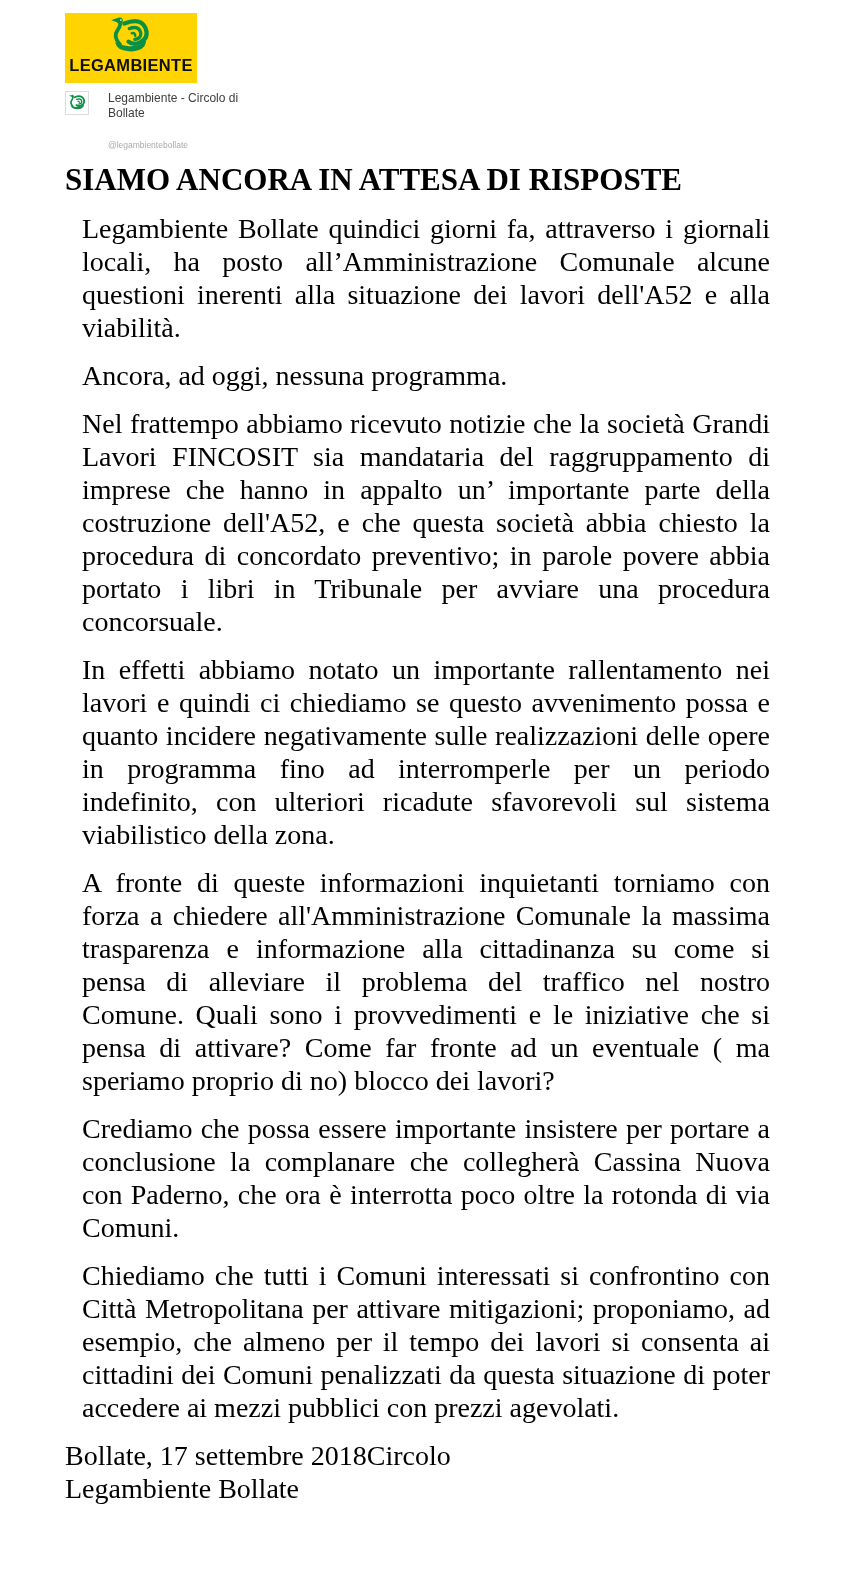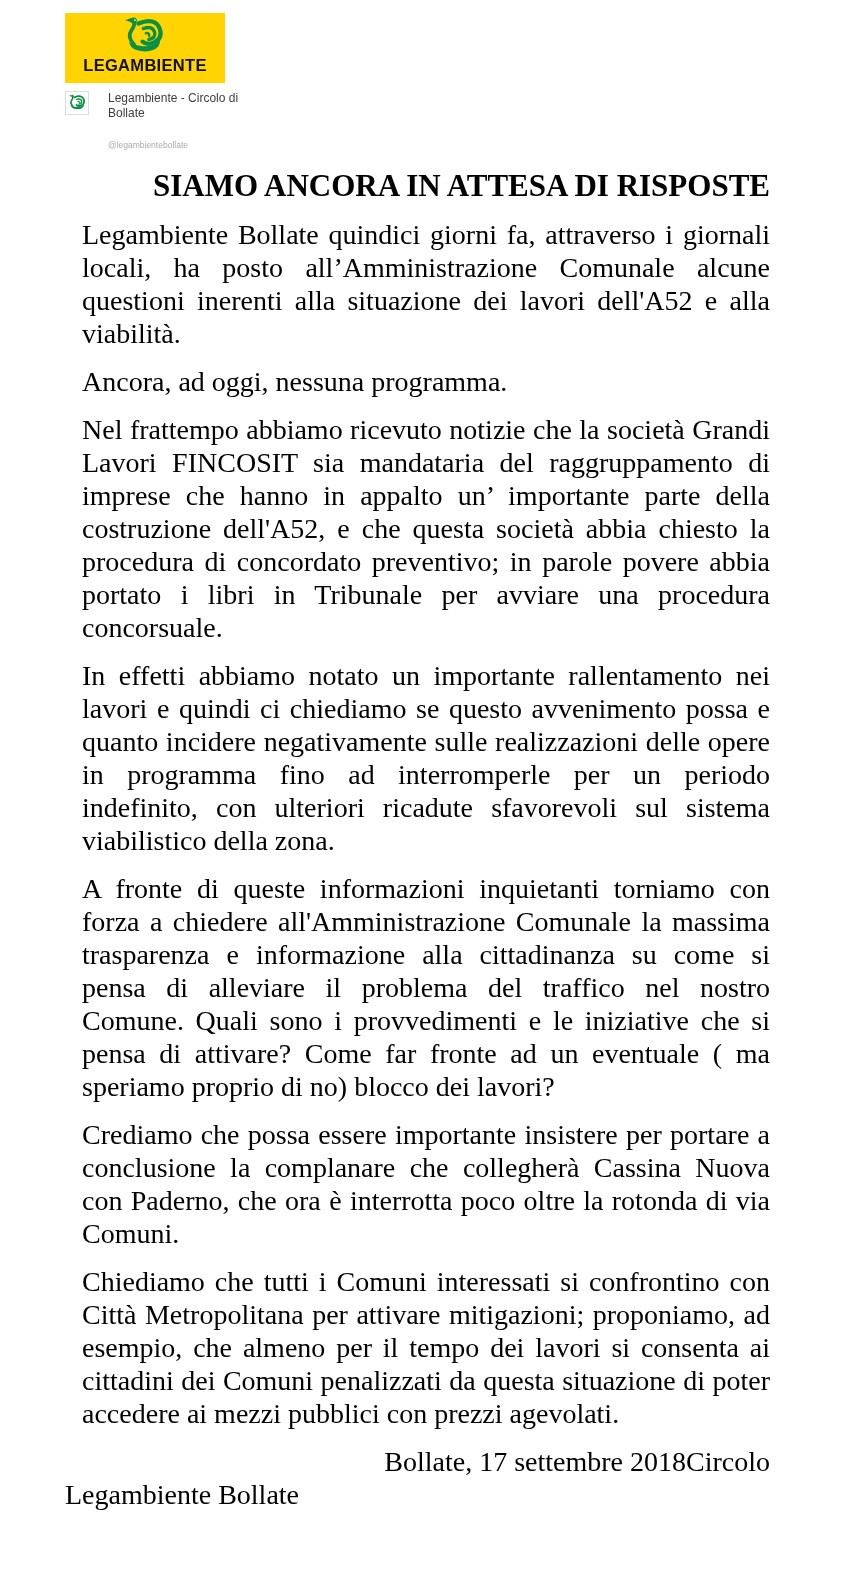--- a/index.html
+++ b/index.html
@@ -8,21 +8,21 @@
     width: 858px;
     min-height: 1588px;
     background: #ffffff;
     overflow: hidden;
     font-family: "Liberation Serif", serif;
     color: #000000;
   }
   
   .header { padding: 13px 0 0 65px; }
   .logo-box {
-    width: 160px;
+    width: 132px;
     height: 70px;
     background: #FFD400;
     display: flex;
     flex-direction: column;
     align-items: center;
     justify-content: flex-start;
   }
   .logo-box svg.swan-big { width: 46px; height: 42px; margin-top: 3px; }
   .logo-brand {
     font-family: "Liberation Sans", sans-serif;
@@ -56,33 +56,33 @@
     font-size: 8.5px;
     line-height: 10px;
     color: #a9a9a9;
     margin-top: 19px;
   }
   
   .doc { padding: 0 88px 0 65px; }
   .doc-title {
     font-size: 31px;
     font-weight: 700;
-    text-align: right;
-    margin: 18px 0 14px 0;
+    text-align: left;
+    margin: 12px 0 14px 0;
     line-height: 36px;
     letter-spacing: 0px;
   }
   .doc p {
     font-size: 28px;
     line-height: 33px;
     text-align: justify;
     margin: 0 0 15px 17px;
   }
   .signature { font-size: 28px; line-height: 33px; }
-  .sig-row { display: flex; justify-content: flex-end; }
+  .sig-row { display: flex; justify-content: flex-start; }
   .hidden-defs { position: absolute; width: 0; height: 0; overflow: hidden; }
 </style>
 </head>
 <body>
 
 <svg class="hidden-defs" aria-hidden="true">
   <symbol id="swan" viewBox="0 0 100 100">
     <g fill="none" stroke="#0A9044" stroke-linecap="round">
       <path d="M34 18 Q74 2 85 30 Q93 52 72 63 Q56 71 44 61" stroke-width="10"></path>
       <path d="M46 30 Q68 22 73 39 Q76 53 59 56" stroke-width="8"></path>

